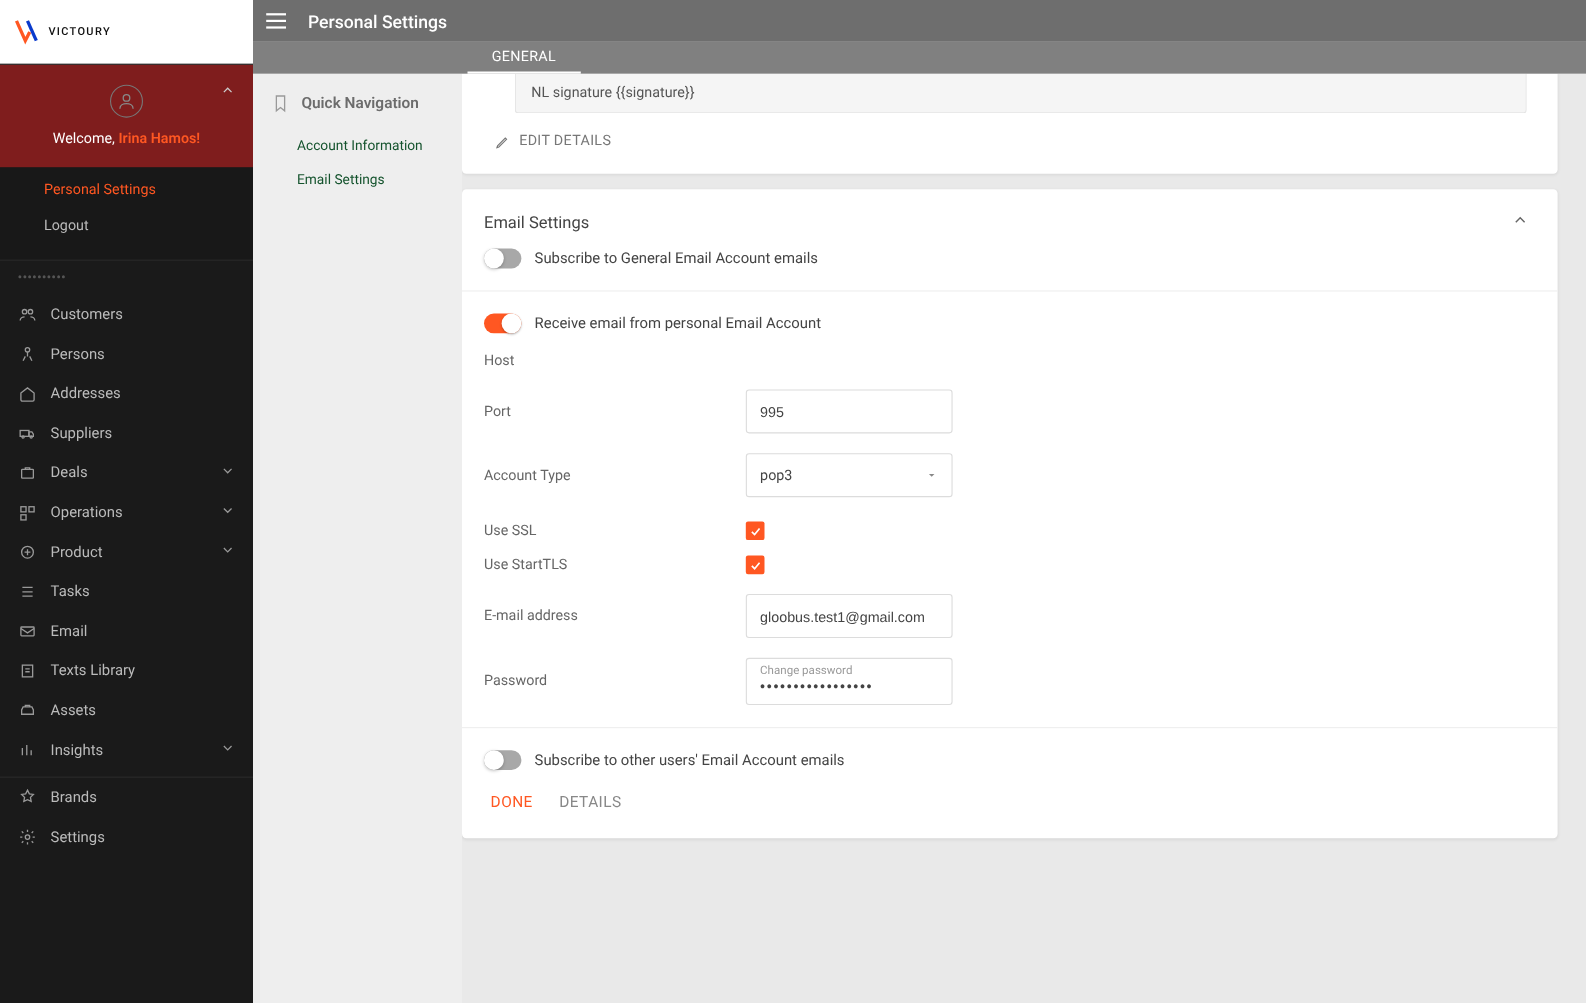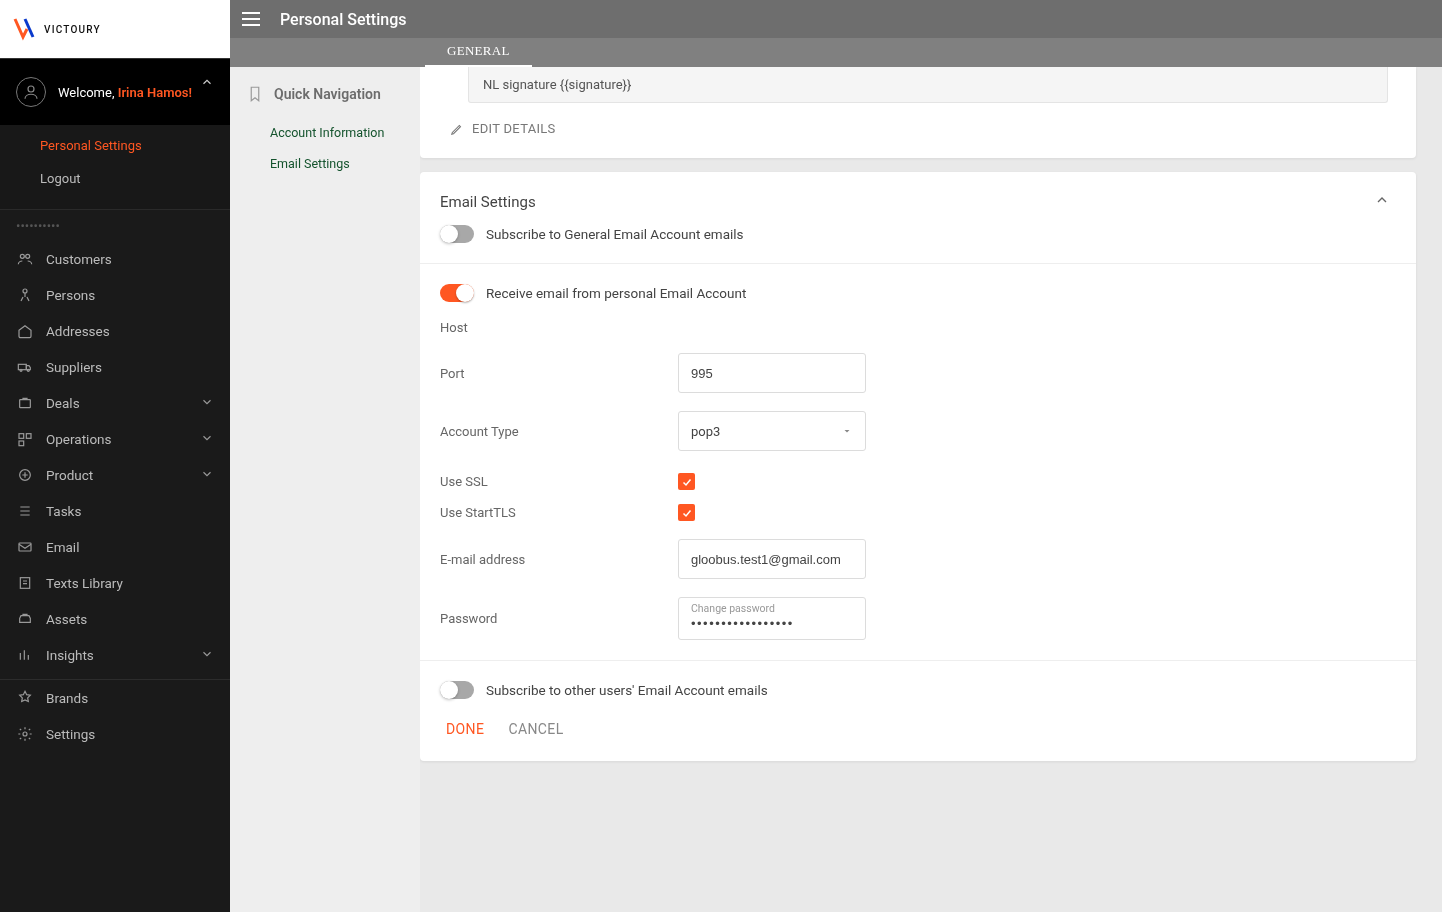--- a/index.html
+++ b/index.html
@@ -33,21 +33,22 @@
   display:flex; align-items:center; justify-content:center;
 }
 .logo-text { font-size: 10px; letter-spacing:1.2px; color:#111; font-weight:500;}
 .sidebar-divider { border-top:1px solid #333; }
 .user-block {
   padding: 18px 16px;
   display:flex;
   align-items:center;
   gap:12px;
   position:relative;
-  background:#000000;
+  background:#7f1d1d;
+  flex-direction:column;
 }
 .avatar {
   width:30px; height:30px; border:1.5px solid #777; border-radius:50%;
   display:flex; align-items:center; justify-content:center;
 }
 .welcome { font-size:13px; color:#fff; }
 .welcome .name { color:#FF5722; font-weight:600; }
 .user-chevron { position:absolute; right:16px; top:16px; color:#ccc; }
 .submenu {
   background:#181818;
@@ -108,21 +109,21 @@
   display:flex;
   align-items:flex-end;
   padding-left:195px;
 }
 .tab {
   padding:6px 22px;
   color:#fff;
   font-size:13px;
   letter-spacing:0.3px;
 }
-.tab.active { border-bottom:2px solid #fff;font-family:Liberation Serif, serif; }
+.tab.active { border-bottom:2px solid #fff; }
 
 .content-area {
   flex:1;
   display:flex;
   overflow:hidden;
 }
 .quicknav {
   width:190px;
   background:#eee;
   padding:12px 0;
@@ -556,20 +557,20 @@
 
           <div class="toggle-row" style="margin-top:0;">
             <div class="toggle off">
                 <div class="knob"></div>
               </div>
             <span>Subscribe to other users' Email Account emails</span>
           </div>
 
           <div class="button-row">
             <span class="btn primary">DONE</span>
-            <span class="btn secondary">CANCEL</span>
+            <span class="btn secondary">DETAILS</span>
           </div>
         </div>
 
       </div>
     </div>
   </main>
 </div>
 
 </body></html>

